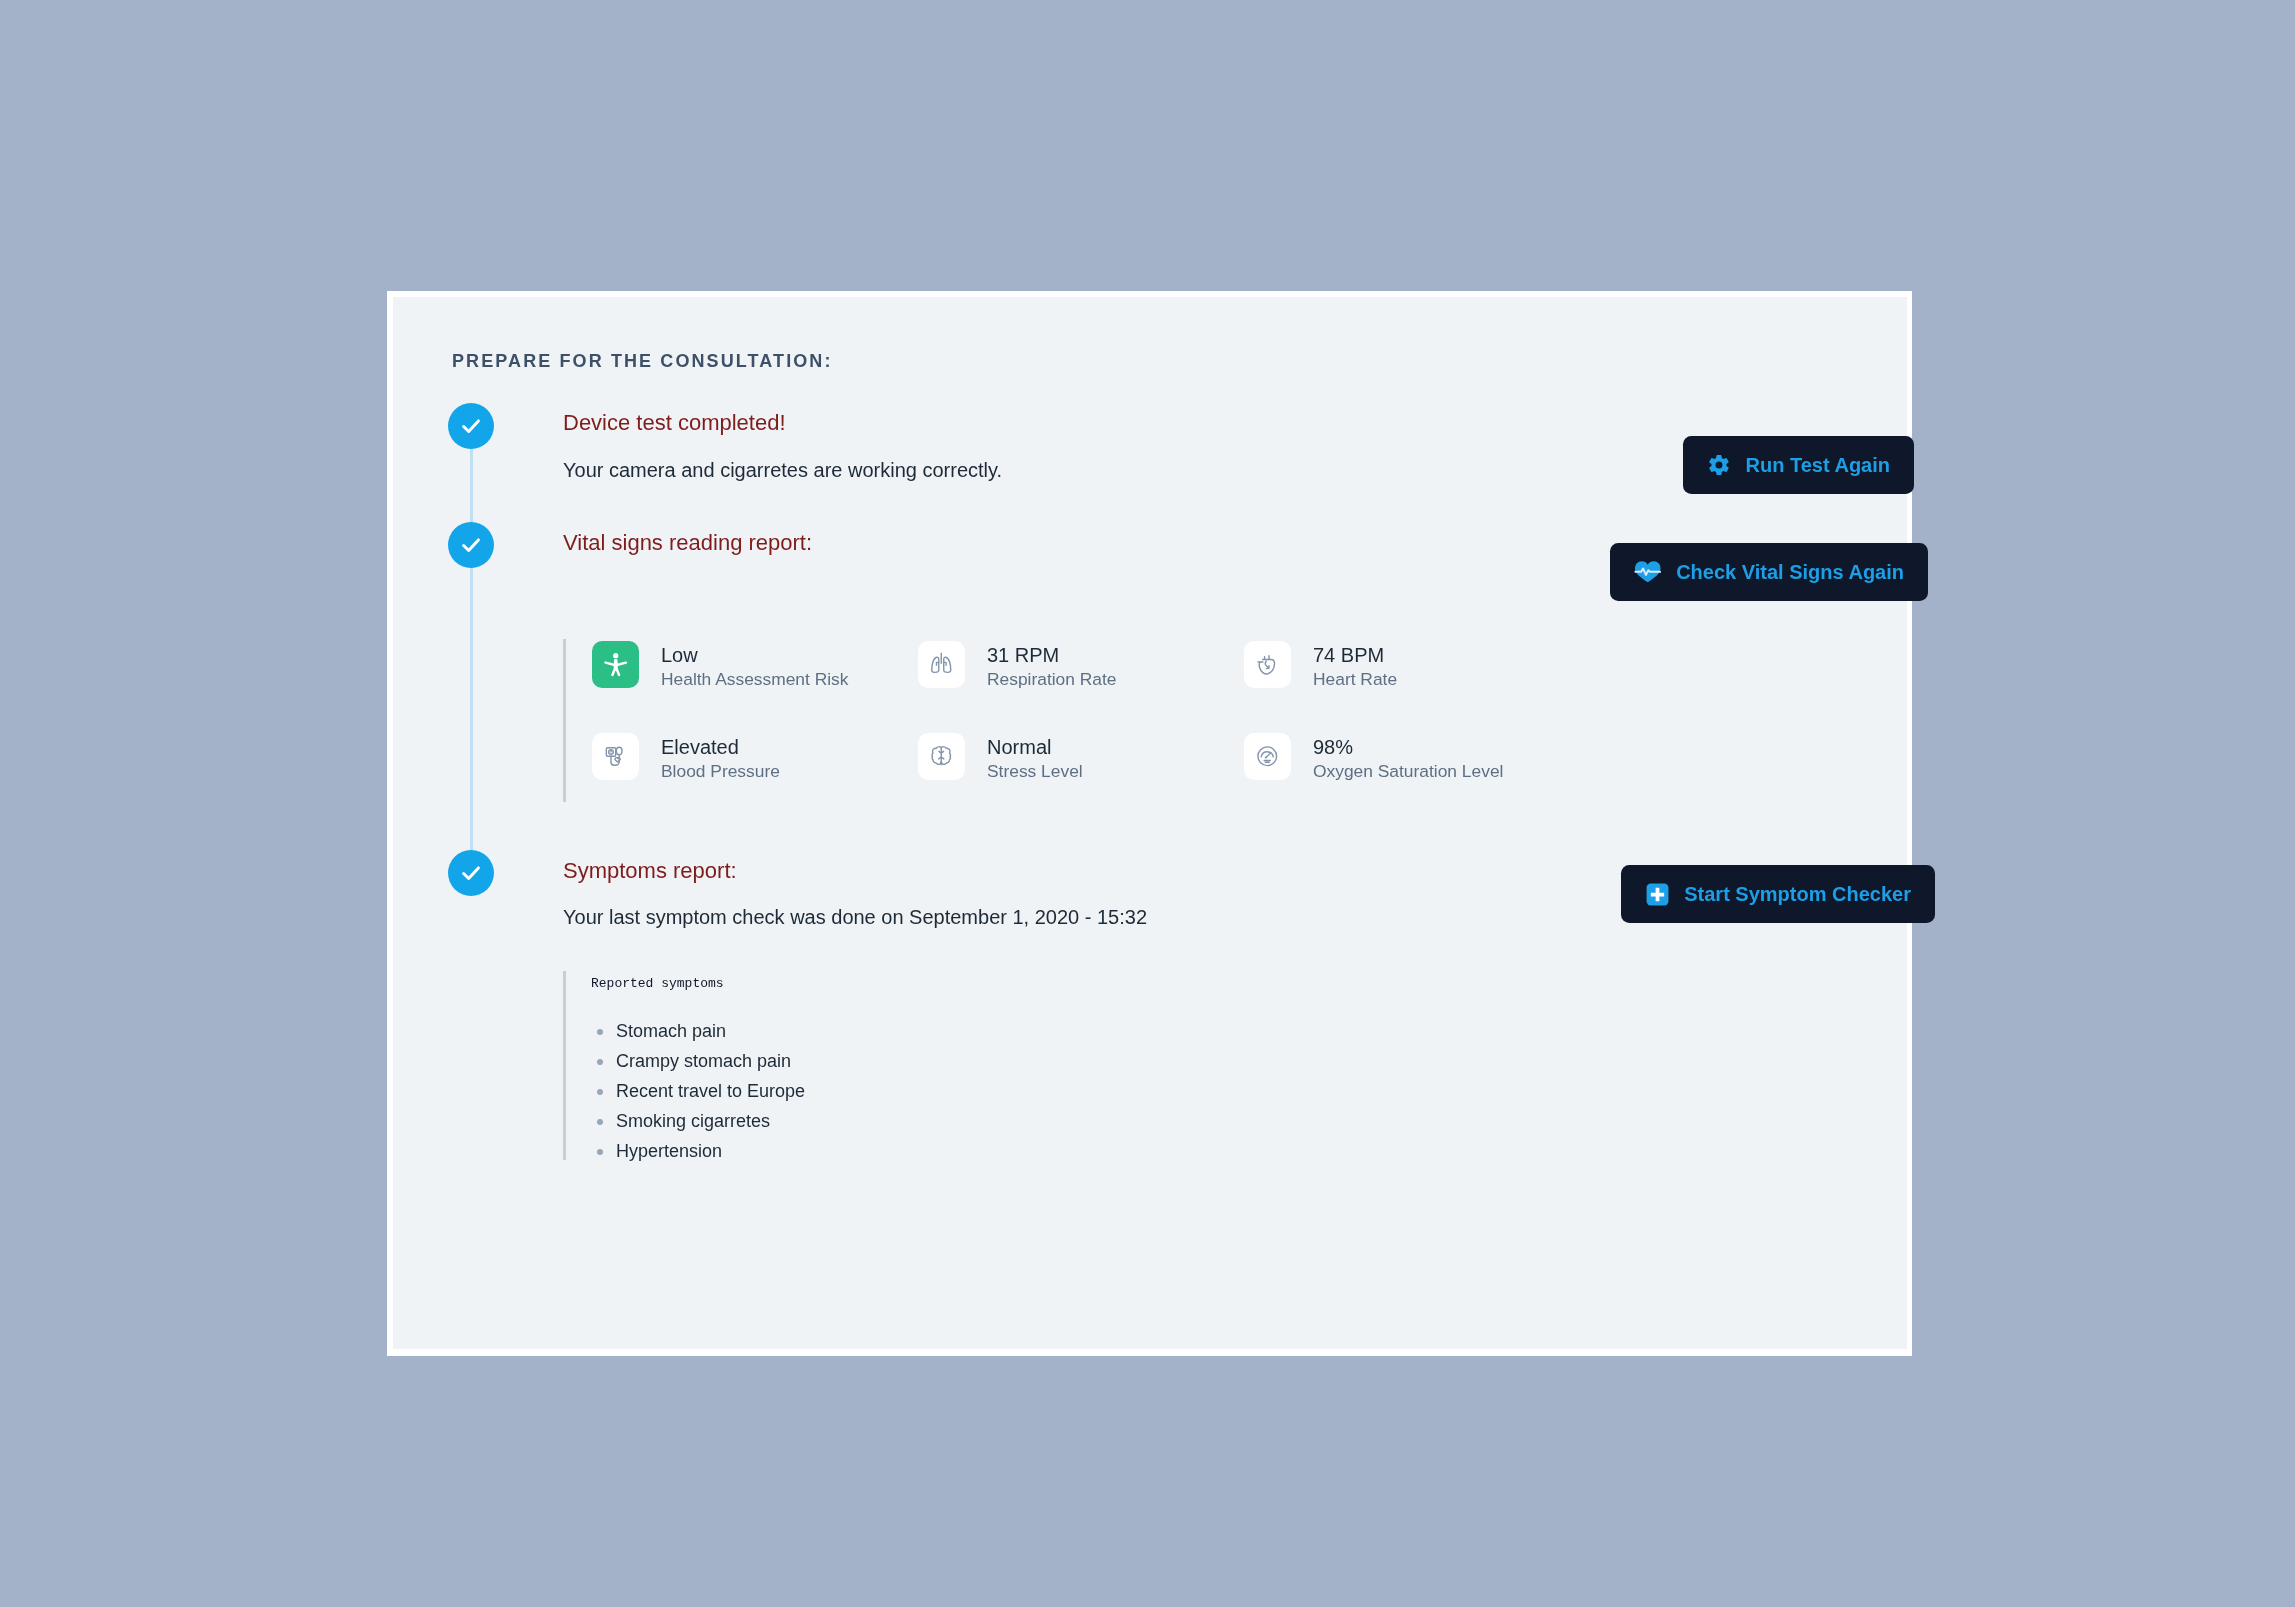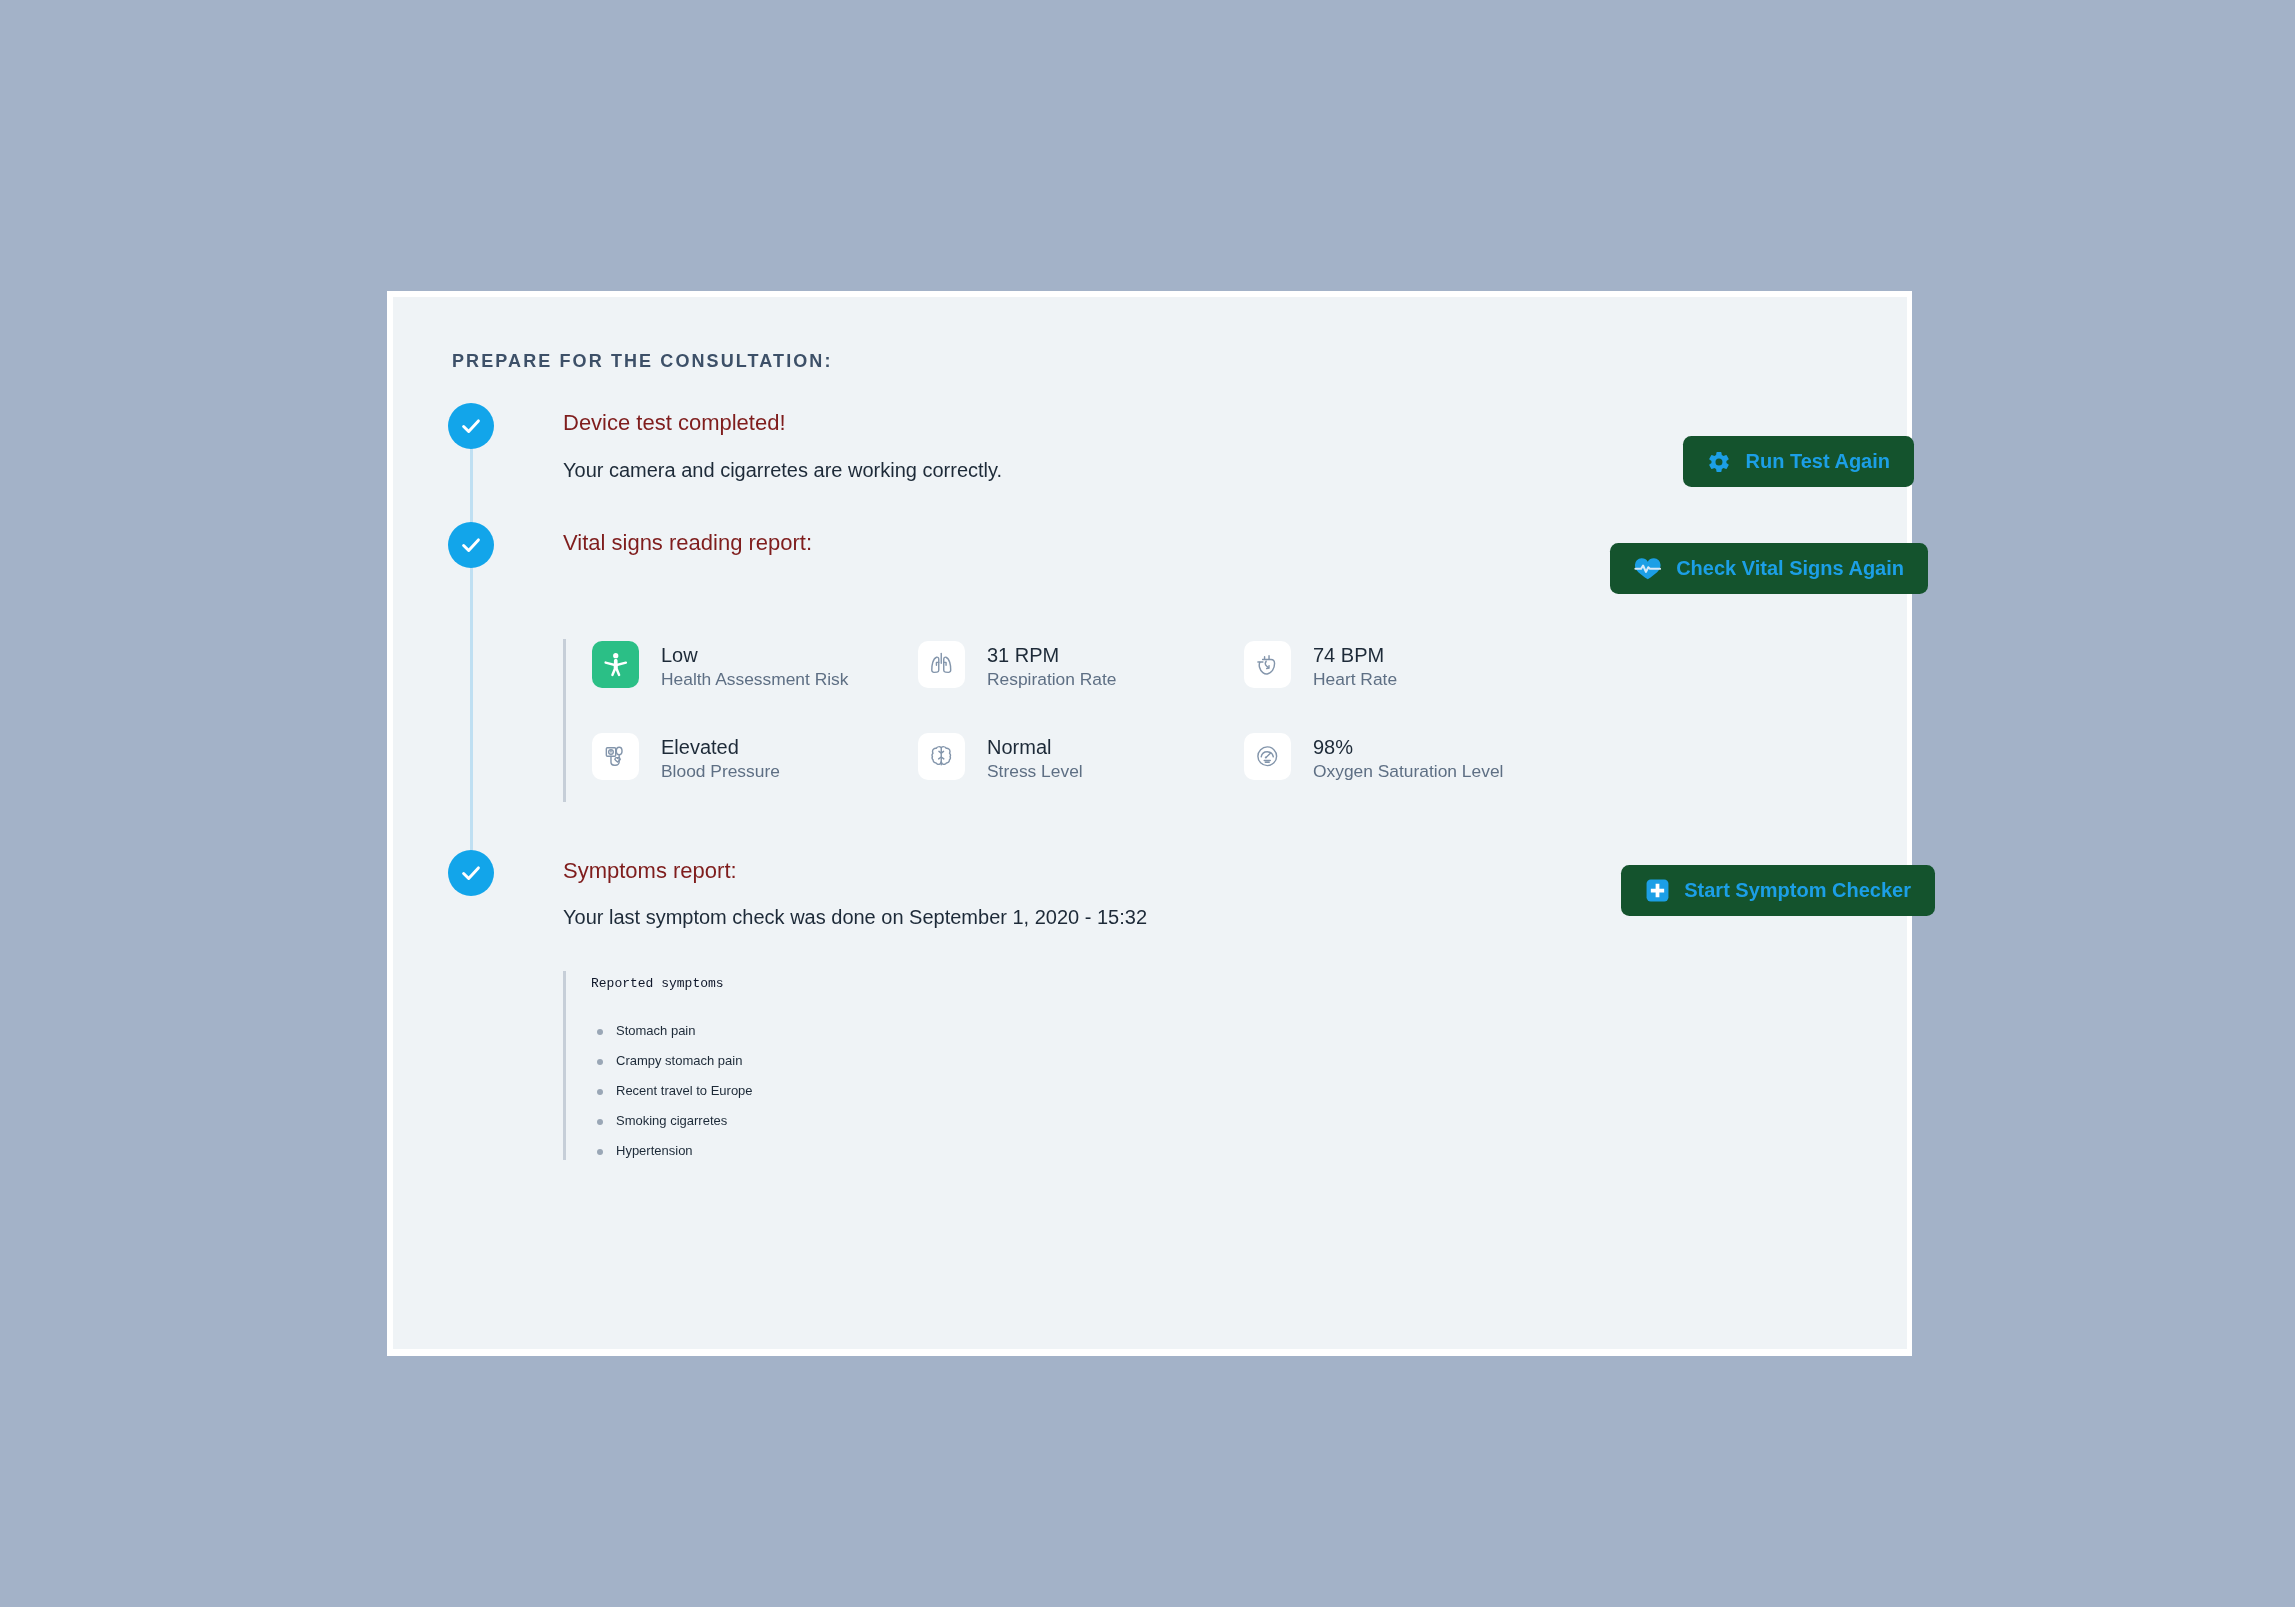--- a/index.html
+++ b/index.html
@@ -95,25 +95,25 @@
   .s2 { top: 558px; }
   .t3 { top: 838px; }
   .s3 { top: 886px; }
 
   
   .action-btn {
     position: absolute;
     display: flex;
     align-items: center;
     gap: 14.7px;
-    background: #14532d;
+    background: #0f172a;
     border: none;
     border-radius: 8.3px;
     padding: 0 24px;
-    height: 51px;
+    height: 58px;
     cursor: pointer;
     font-family: "Liberation Sans", sans-serif;
   }
   .action-btn .lbl {
     font-size: 20px;
     font-weight: 700;
     color: #1c9fe6;
     white-space: nowrap;
   }
   .action-btn svg { display: block; flex: 0 0 auto; }
@@ -192,21 +192,21 @@
   }
   .symp-list {
     position: absolute;
     left: 591px;
     top: 996px;
     list-style: none;
   }
   .symp-list li {
     position: relative;
     padding-left: 25px;
-    font-size: 13px;
+    font-size: 18px;
     color: #1d2a38;
     line-height: 30px;
     white-space: nowrap;
   }
   .symp-list li::before {
     content: "";
     position: absolute;
     left: 5.5px;
     top: 13px;
     width: 6.4px;

